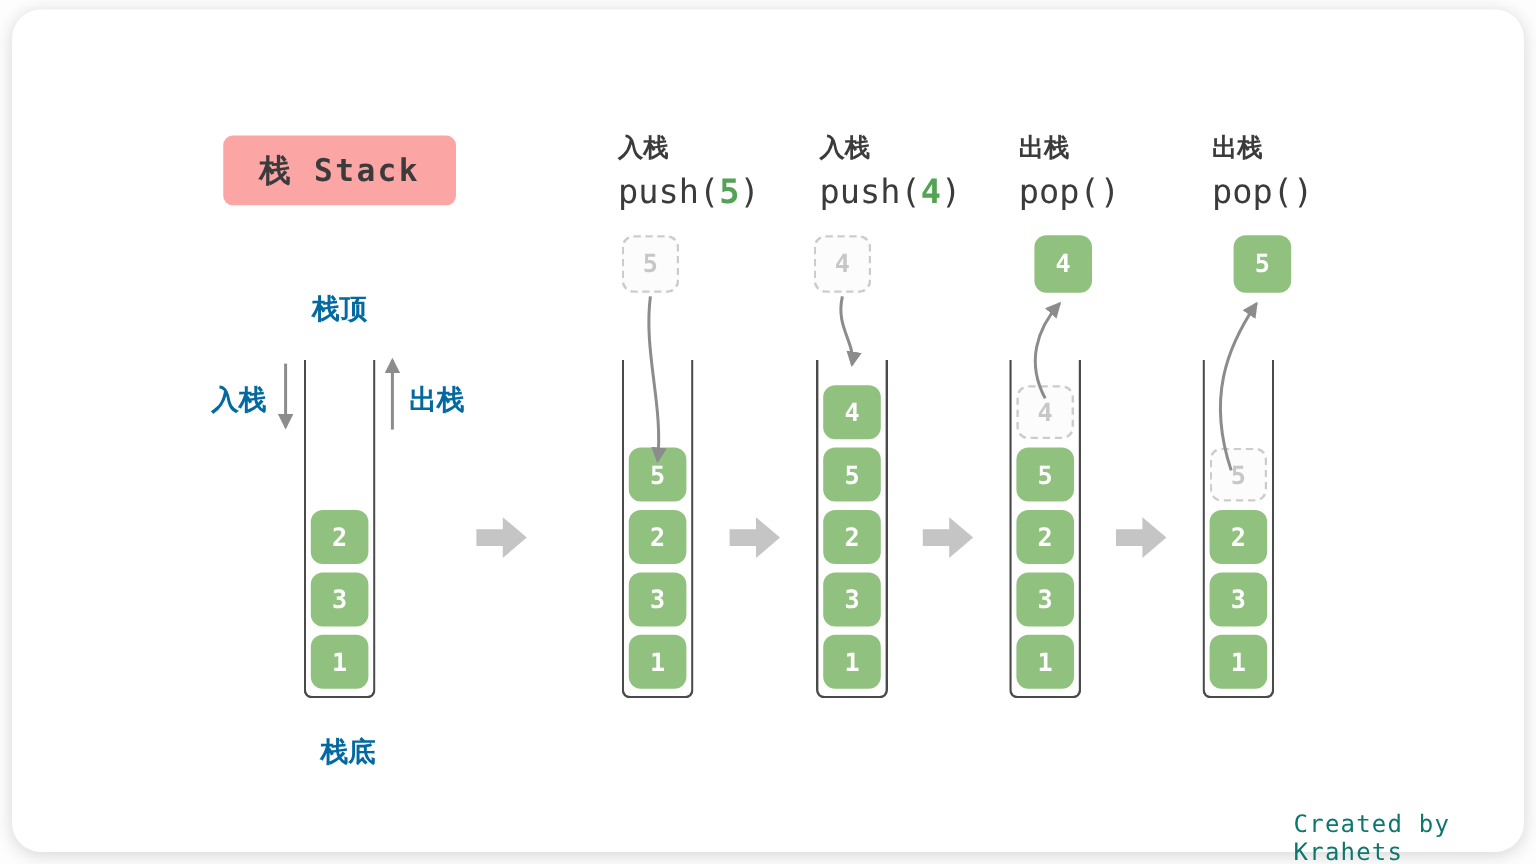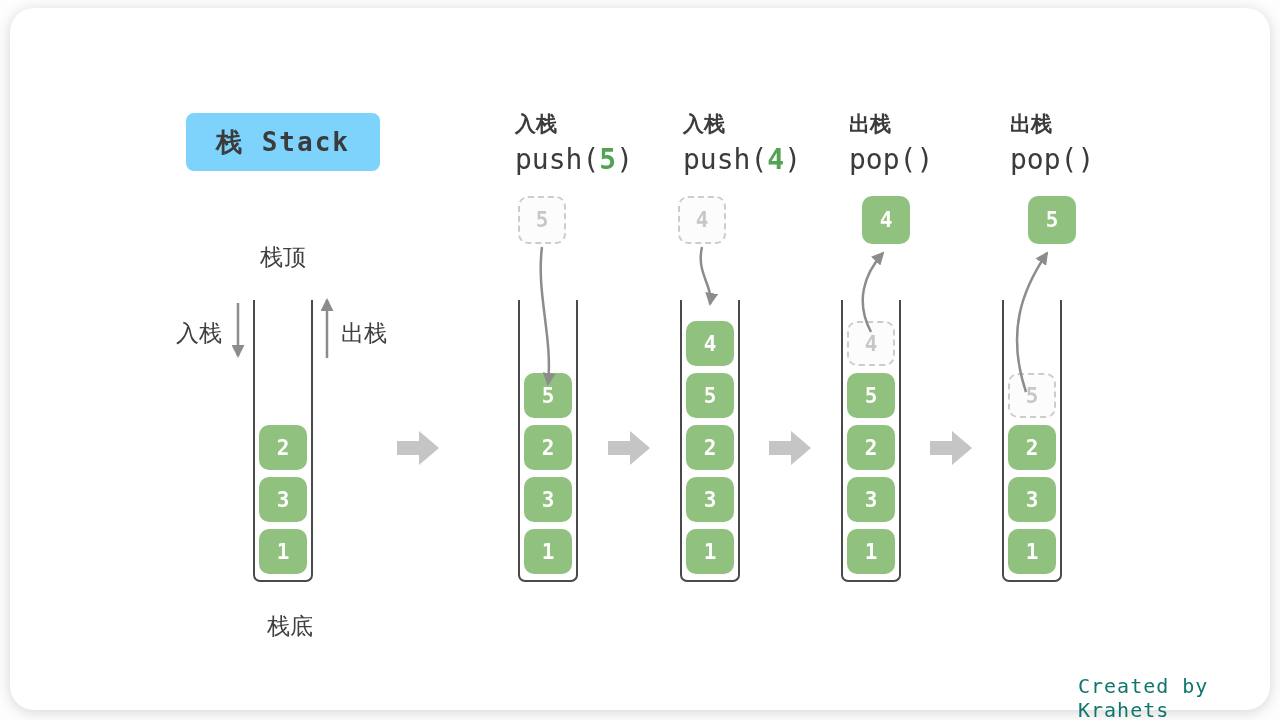--- a/index.html
+++ b/index.html
@@ -42,41 +42,41 @@
   }
   .block {
     width:48px; height:45px; border-radius:10px; flex:0 0 45px;
     display:flex; align-items:center; justify-content:center;
     font-family:"DejaVu Sans Mono","Liberation Mono",monospace;
     font-size:21px; font-weight:bold;
   }
   .block.solid { background:var(--green); color:#ffffff; }
   .block.dashed { background:#fcfcfc; border:2px dashed var(--dashed); color:#c7c7c7; }
   
-  .side-label { position:absolute; font-size:23px; font-weight:normal; color:#404040; }
+  .side-label { position:absolute; font-size:23px; font-weight:bold; color:#0369a1; }
   #label-top    { left:243px; top:234px; width:60px; text-align:center; }
   #label-bottom { left:243px; top:603px; width:60px; text-align:right; }
   #label-push   { left:166px; top:310px; }
   #label-pop    { left:331px; top:310px; }
   
   #overlay { position:absolute; left:0; top:0; width:1280px; height:720px; pointer-events:none; z-index:5; }
   
   #watermark {
     position:absolute; left:1068px; top:666px;
     font-family:"DejaVu Sans Mono","Liberation Mono",monospace;
     font-size:20px; color:#0f766e; letter-spacing:1px;
   }
 </style>
 </head>
 <body>
 
 <div id="canvas">
   <div id="card">
 
-    <div id="title-box" style="background: #7dd3fc;">栈 Stack</div>
+    <div id="title-box" style="background: #fca5a5;">栈 Stack</div>
 
     <div id="stages">
         <div>
           <div class="stack-container" style="left: 243px;">
             <div class="block solid">2</div>
             <div class="block solid">3</div>
             <div class="block solid">1</div>
           </div>
         </div>
         <div>

